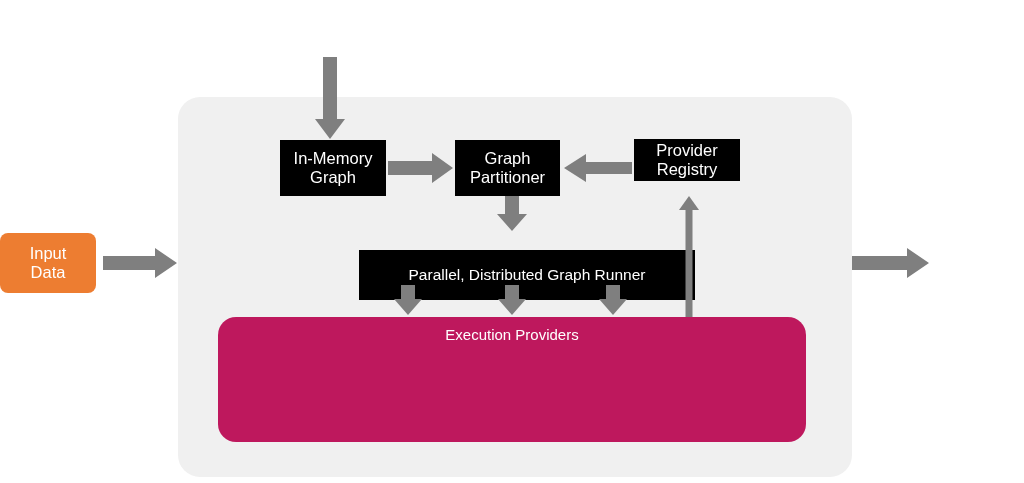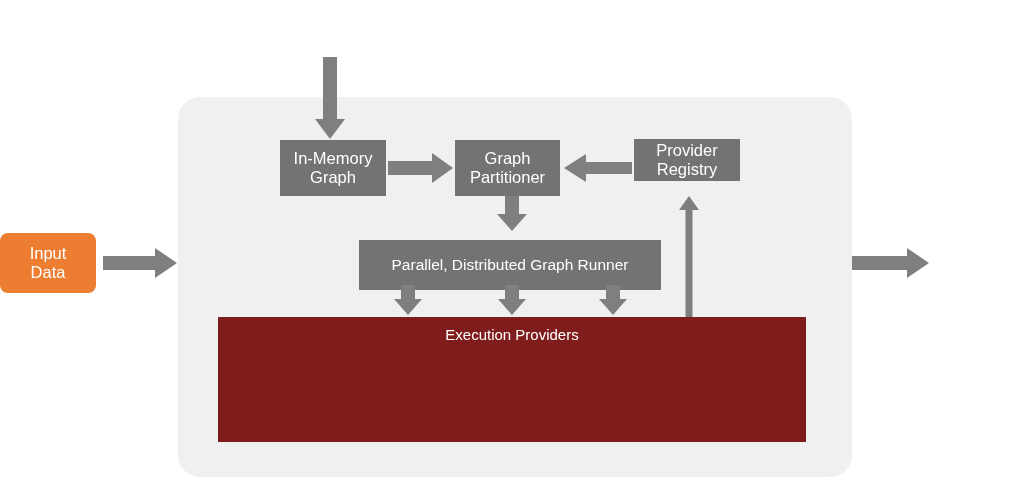--- a/index.html
+++ b/index.html
@@ -31,21 +31,21 @@
     line-height: 1.18;
     white-space: pre-line;
   }
 
   .orange-box {
     background: #ED7D31;
     font-size: 16.5px;
   }
 
   .blue-box {
-    background: #737373;
+    background: #000000;
     font-size: 16.5px;
   }
 
   
   #runtime-panel {
     position: absolute;
     left: 178px;
     top: 97px;
     width: 674px;
     height: 380px;
@@ -53,21 +53,22 @@
     border-radius: 22px;
   }
 
   
   #execution-providers {
     position: absolute;
     left: 218px;
     top: 317px;
     width: 588px;
     height: 125px;
-    background: #7f1d1d;
+    background: #be185d;
+    border-radius: 18px;
   }
   #execution-providers-title {
     position: absolute;
     top: 9px;
     left: 0;
     width: 100%;
     text-align: center;
     color: #ffffff;
     font-size: 15px;
   }
@@ -113,21 +114,21 @@
 
   <div class="box blue-box" style="left:634px; top:139px; width:106px; height:42px;">Provider
 Registry</div>
 
   <div class="arrow" style="left:495px; top:196px; width:34px; height:36px;">
     <svg width="34" height="36" viewBox="0 0 34 36">
       <polygon points="10,0 24,0 24,18 32,18 17,35 2,18 10,18" fill="#7F7F7F"></polygon>
     </svg>
   </div>
 
-  <div class="box blue-box" style="left:359px; top:240px; width:302px; height:50px; font-size:15.5px;text-align:center;">Parallel, Distributed Graph Runner</div>
+  <div class="box blue-box" style="left:359px; top:250px; width:336px; height:50px; font-size:15.5px;text-align:center;">Parallel, Distributed Graph Runner</div>
 
   <div class="arrow" style="left:392px; top:285px; width:32px; height:31px;">
     <svg width="32" height="31" viewBox="0 0 32 31">
       <polygon points="9,0 23,0 23,14 30,14 16,30 2,14 9,14" fill="#7F7F7F"></polygon>
     </svg>
   </div>
   <div class="arrow" style="left:496px; top:285px; width:32px; height:31px;">
     <svg width="32" height="31" viewBox="0 0 32 31">
       <polygon points="9,0 23,0 23,14 30,14 16,30 2,14 9,14" fill="#7F7F7F"></polygon>
     </svg>

